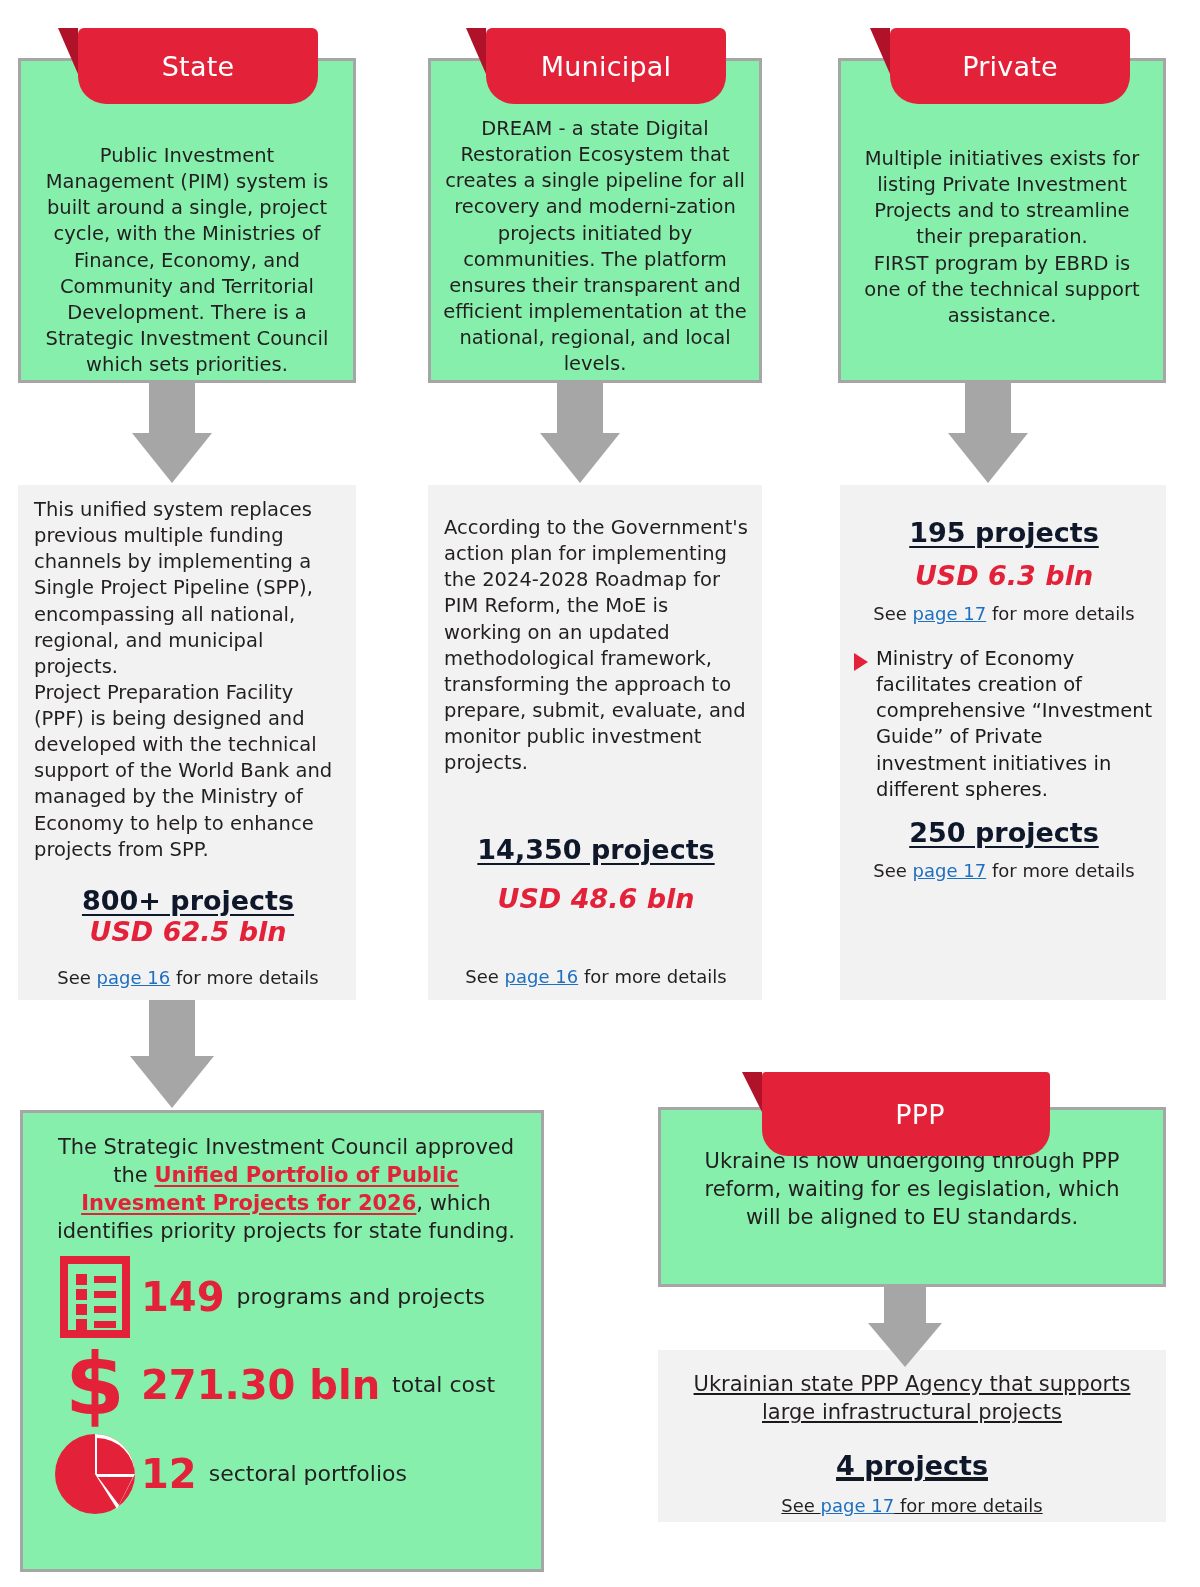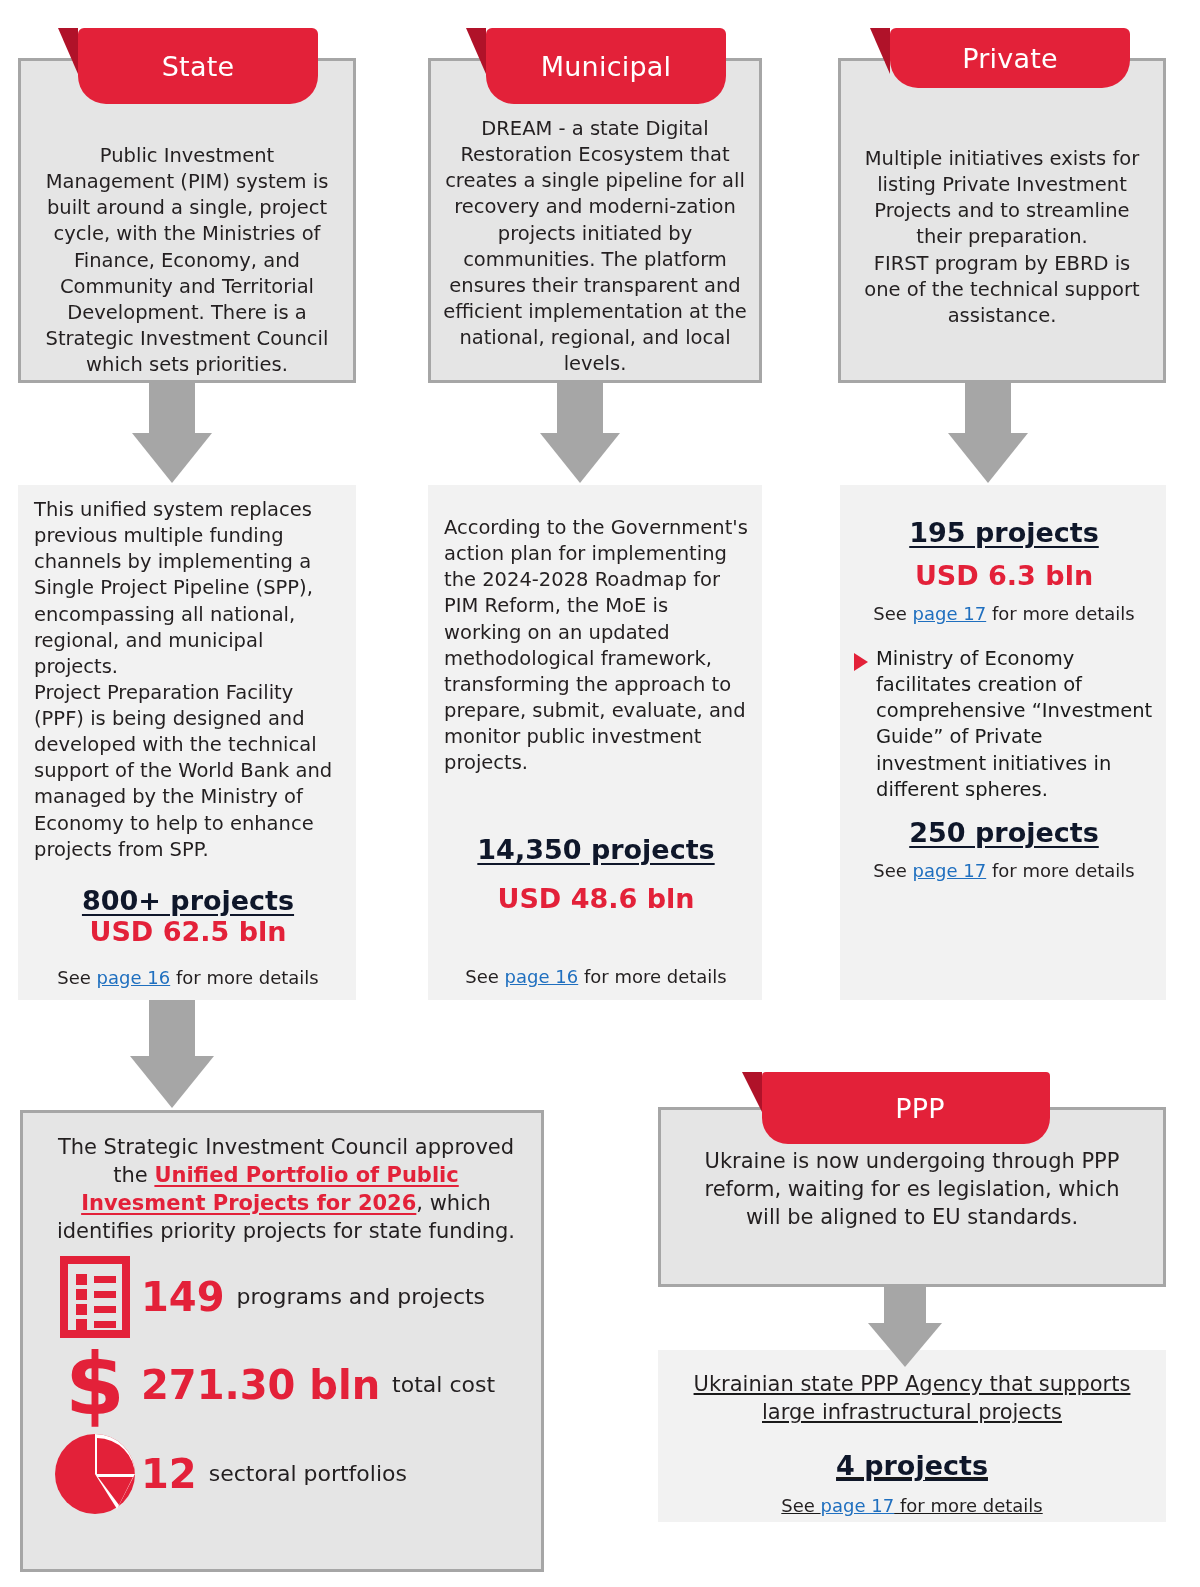--- a/index.html
+++ b/index.html
@@ -9,21 +9,21 @@
     background:#ffffff;
     font-family:"DejaVu Sans", sans-serif;
     color:#1a1a1a;
     overflow:hidden;
   }
   .abs { position:absolute; }
 
   
   .card-white{
     border:3px solid #a6a6a6;
-    background:#e5e5e5;
+    background:#86efac;
   }
   
   .card-grey{
     background:#f2f2f2;
     border:none;
   }
 
   
   .ribbon{
     position:absolute;
@@ -71,20 +71,21 @@
     font-size:27px;
     text-decoration:underline;
     text-underline-offset:4px;
     text-align:center;
   }
   .stat-usd{
     color:#e32139;
     font-weight:bold;
     font-size:27px;
     text-align:center;
+    font-style:italic;
   }
   .see-more{
     font-size:18px;
     color:#231f20;
     text-align:center;
   }
   .see-more a{
     color:#1f6fbf;
     text-decoration:underline;
   }
@@ -164,21 +165,21 @@
   <div class="stat-usd" style="margin-top:18px;">USD 48.6 bln</div>
   <div class="see-more" style="margin-top:52px;">
     <span>See </span><a href="#">page 16</a><span> for more details</span>
   </div>
 </div>
 
 <div class="abs card-white" style="left:838px; top:58px; width:328px; height:325px;">
   <div class="body-text ctr" style="padding:85px 14px 0 14px; white-space:pre-line;">Multiple initiatives exists for listing Private Investment Projects and to streamline their preparation.
 FIRST program by EBRD is one of the technical support assistance.</div>
 </div>
-<div class="ribbon" style="left:890px; top:28px; width:240px; height:60px;">
+<div class="ribbon" style="left:890px; top:28px; width:240px; height:76px;">
   <span class="fold"></span>
   <span>Private</span>
 </div>
 
 <div class="arrow" style="left:928px; top:383px; width:120px; height:100px;">
   <div class="shaft" style="width:46px; height:56px;"></div>
   <div class="head" style="top:50px; border-width:50px 40px 0 40px;"></div>
 </div>
 
 <div class="abs card-grey" style="left:840px; top:485px; width:326px; height:515px; padding:18px 12px 0 14px;">
@@ -248,21 +249,21 @@
       </svg>
     </span>
     <span class="num">12</span>
     <span class="lab">sectoral portfolios</span>
   </div>
 </div>
 
 <div class="abs card-white" style="left:658px; top:1107px; width:508px; height:180px;">
   <div class="body-text ctr" style="padding:37px 24px 0 24px; font-size:21px;">Ukraine is now undergoing through PPP reform, waiting for es legislation, which will be aligned to EU standards.</div>
 </div>
-<div class="ribbon" style="left:762px; top:1072px; width:288px; height:72px; border-radius:4px 4px 26px 26px;padding-left:28px;">
+<div class="ribbon" style="left:762px; top:1072px; width:288px; height:84px; border-radius:4px 4px 26px 26px;padding-left:28px;">
   <span class="fold" style="border-top-width:40px;"></span>
   <span>PPP</span>
 </div>
 
 <div class="arrow" style="left:850px; top:1287px; width:110px; height:82px;">
   <div class="shaft" style="width:42px; height:42px;"></div>
   <div class="head" style="top:36px; border-width:44px 37px 0 37px;"></div>
 </div>
 
 <div class="abs card-grey" style="left:658px; top:1350px; width:508px; height:172px; padding:20px 18px 0 18px;text-decoration:underline;">

